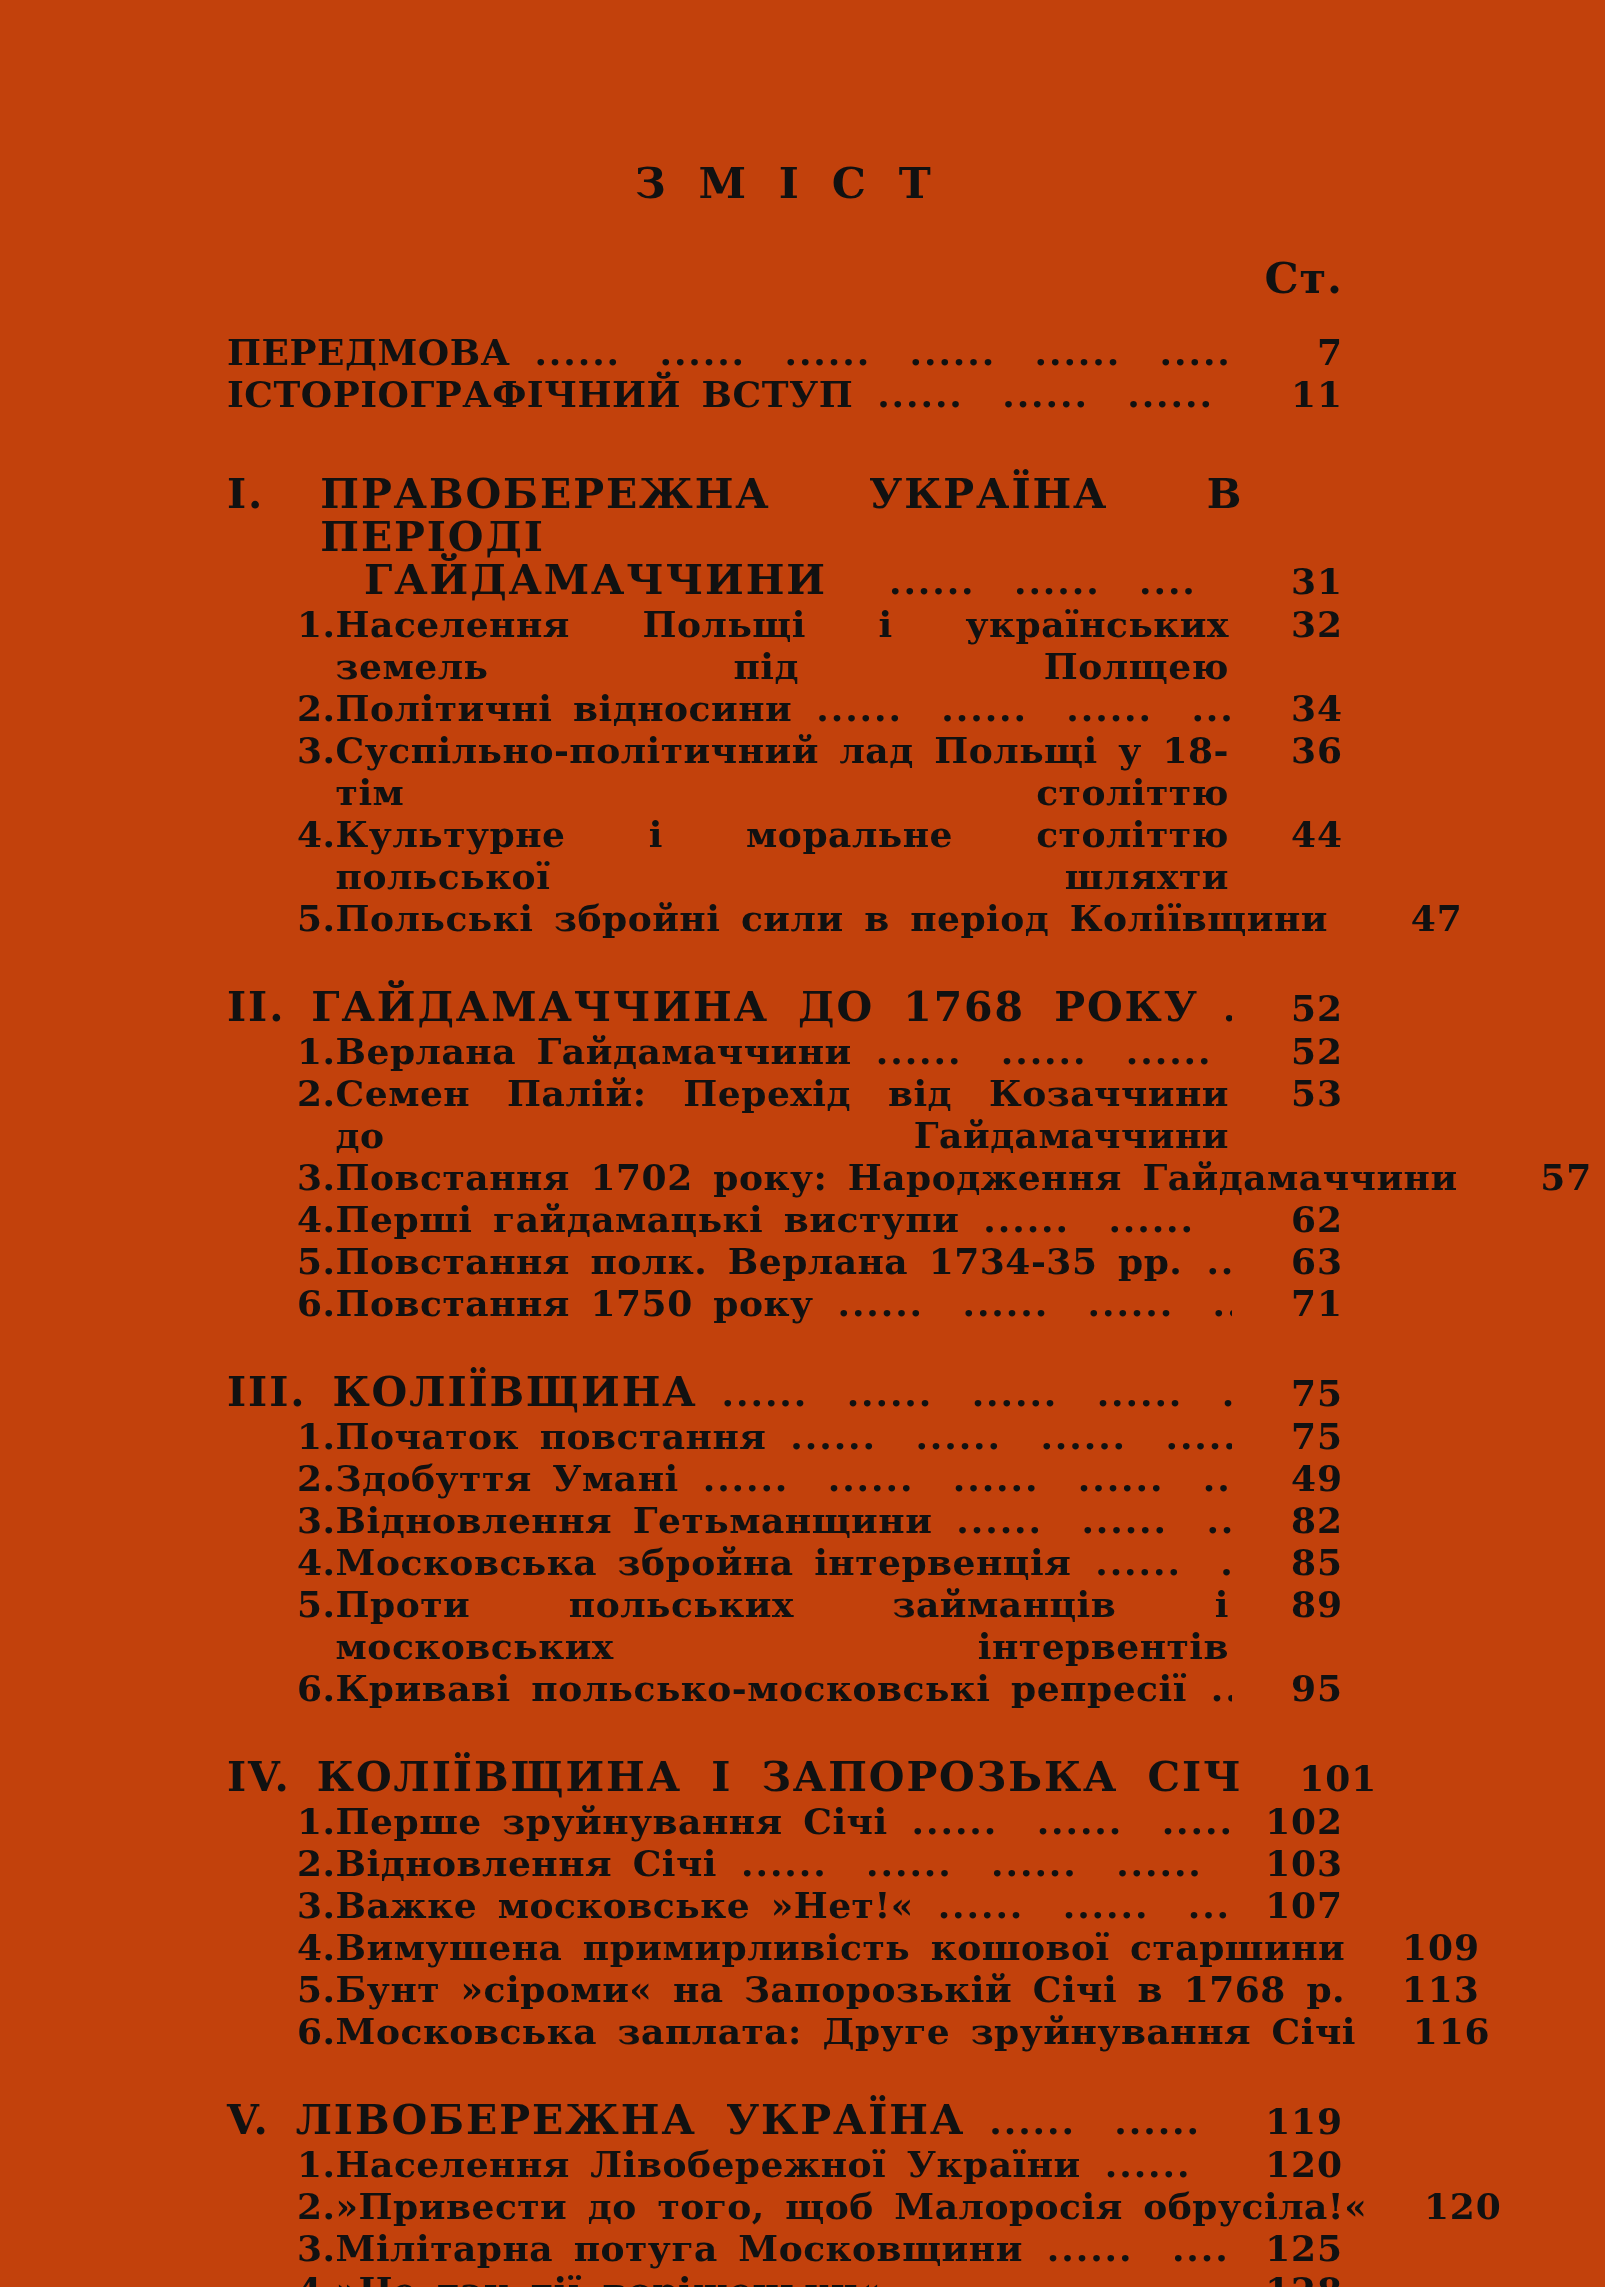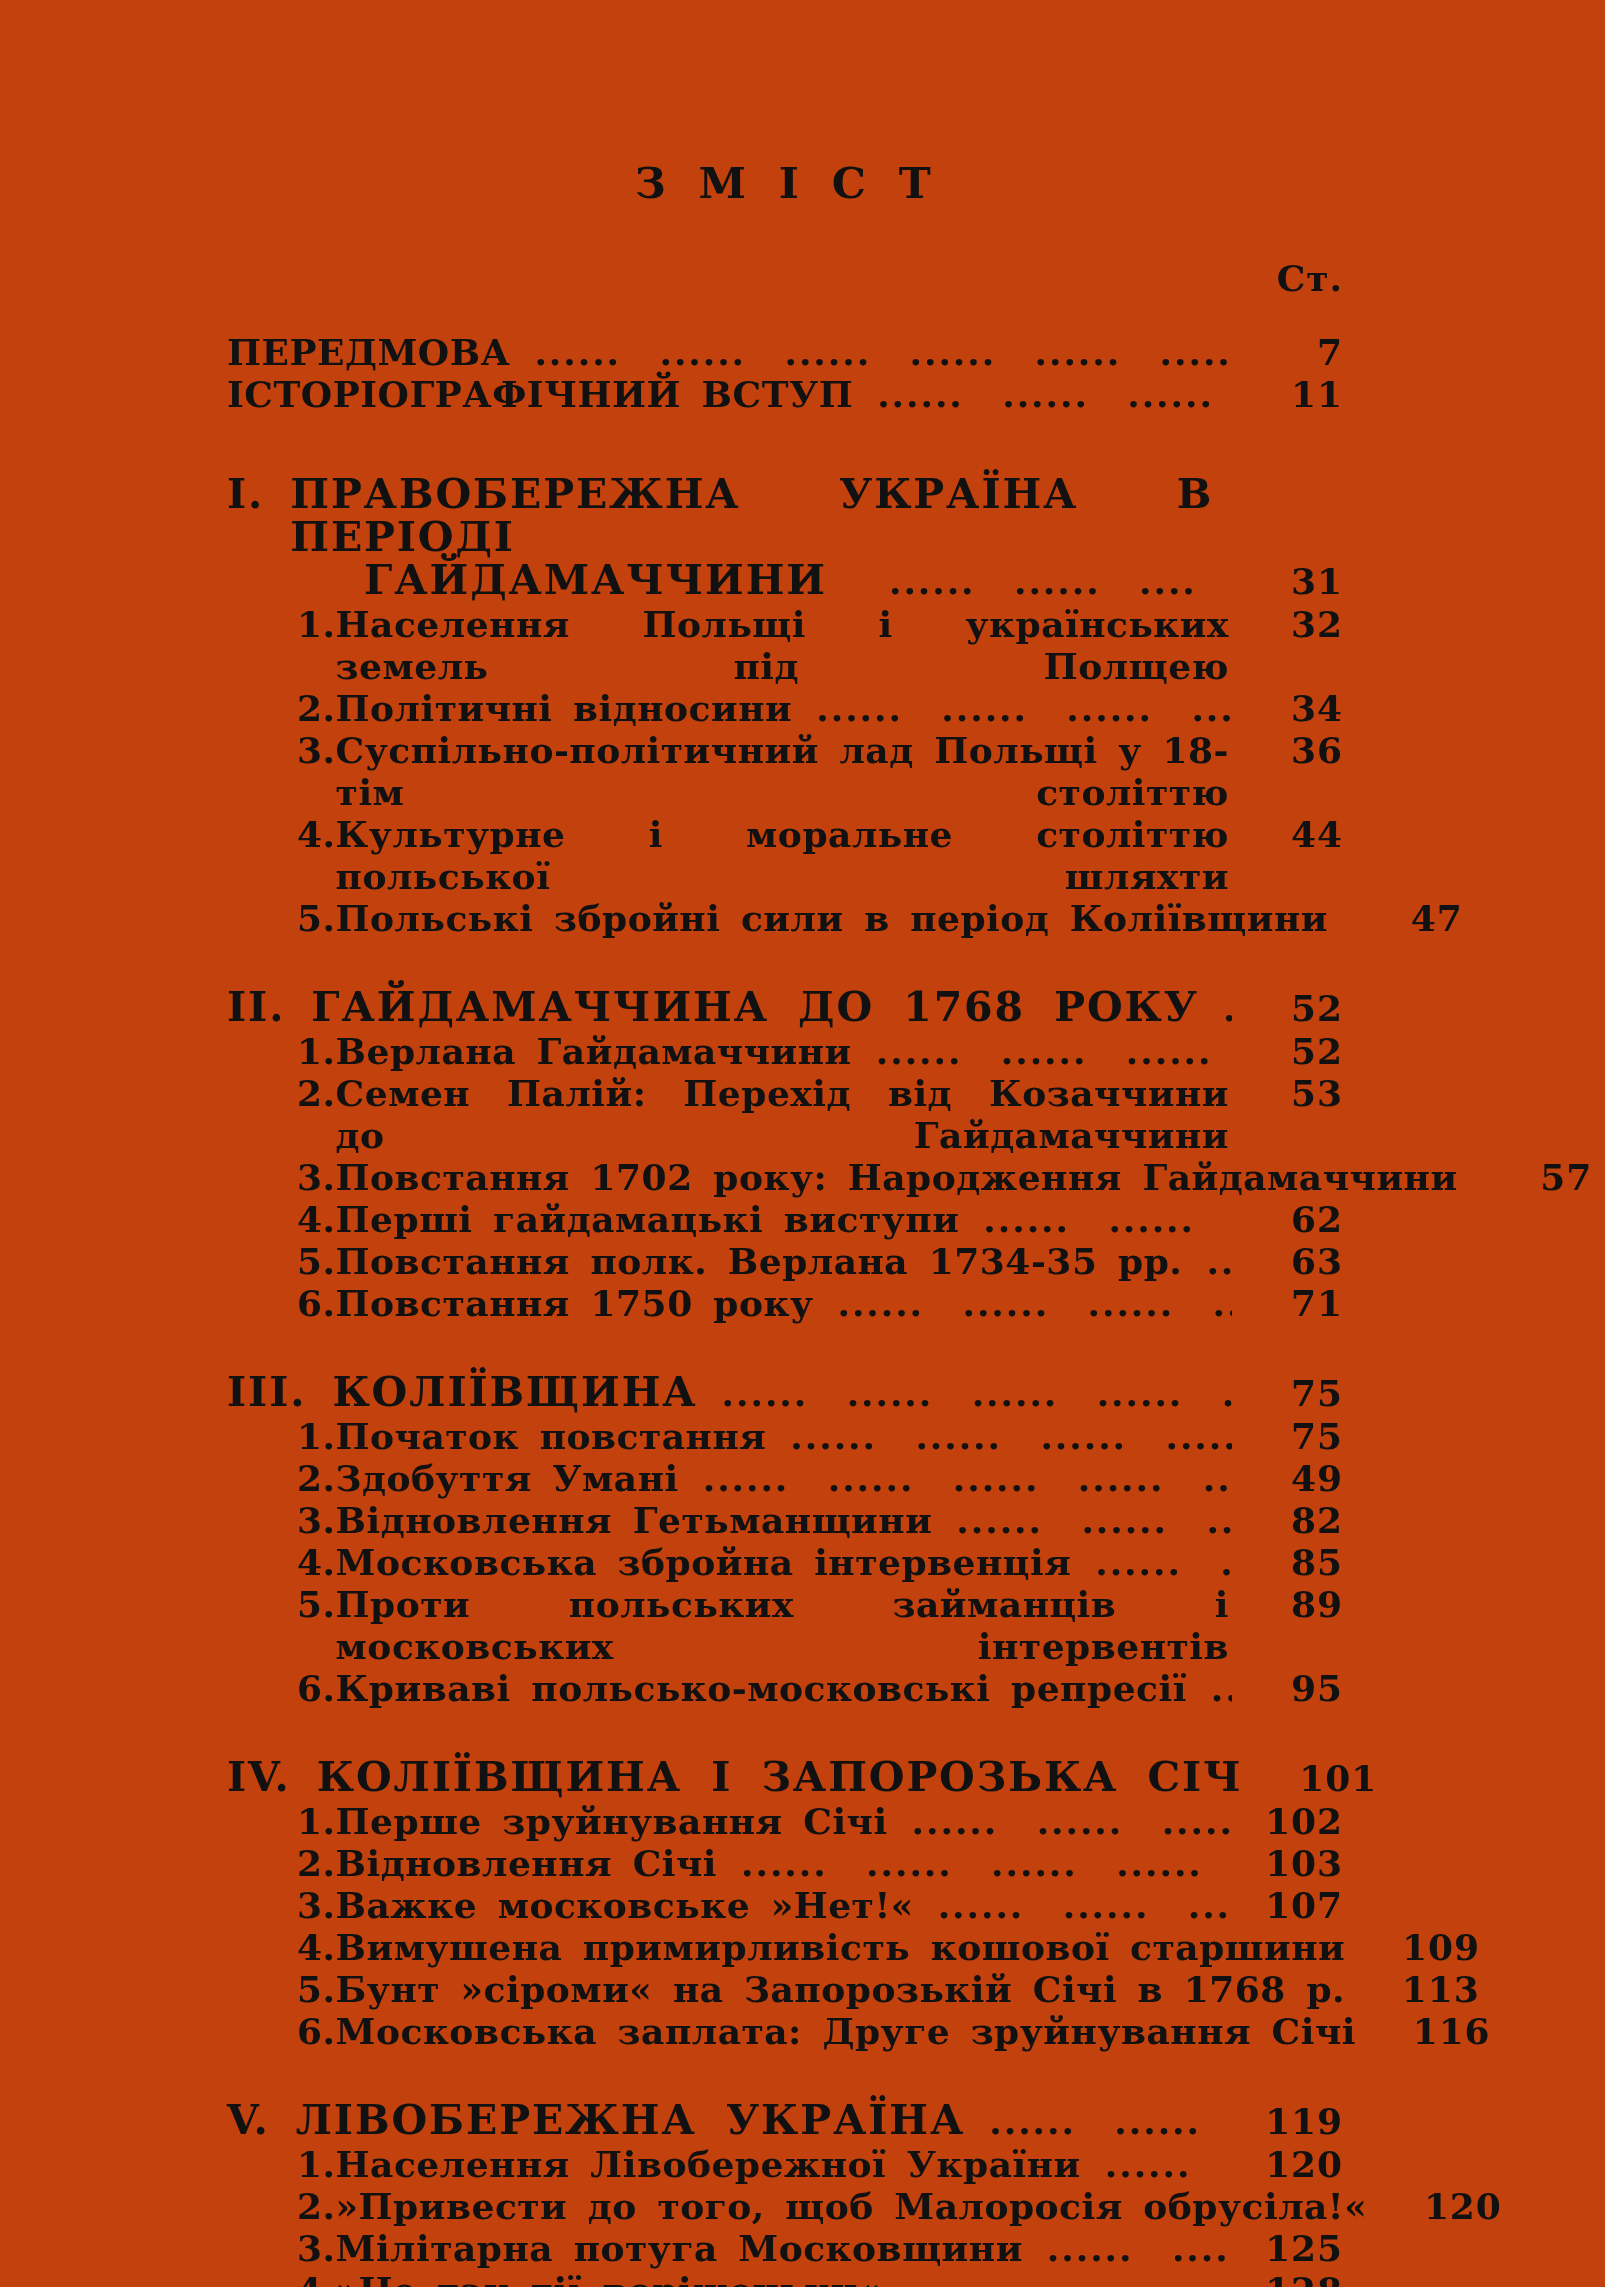--- a/index.html
+++ b/index.html
@@ -23,21 +23,21 @@
   .page-title {
     margin: 159px 0 0 0;
     font-size: 43px;
     line-height: 49px;
     text-align: center;
     letter-spacing: 4.7px;
     word-spacing: 8.4px;
   }
   .col-header {
     margin-top: 52px;
-    font-size: 36px;
+    font-size: 43px;
     line-height: 37px;
     text-align: right;
     letter-spacing: 0.9px;
   }
   .front-block { margin-top: 34px; }
 
   .row {
     display: flex;
     align-items: baseline;
     font-size: 36px;
@@ -81,20 +81,21 @@
   .sec-num { flex: 0 0 auto; margin-right: 26px; }
   .sec-title { white-space: nowrap; }
   .sec-row .leader { font-size: 36px; letter-spacing: 1.9px; }
   .sec-row .pagenum { font-size: 36px; }
   .sec-line1-text {
     flex: 0 0 auto;
     width: 923px;
     text-align: justify;
     text-align-last: justify;
     white-space: normal;
+    margin-left: 30px;
   }
   .sec-line2 { padding-left: 137px; gap: 38px; }
   .sec-line2 .sec-title { flex: 0 0 auto; }
 
   .item { padding-left: 70px; }
   .item .num { flex: 0 0 37px; }
 </style>
 </head>
 <body>
 

